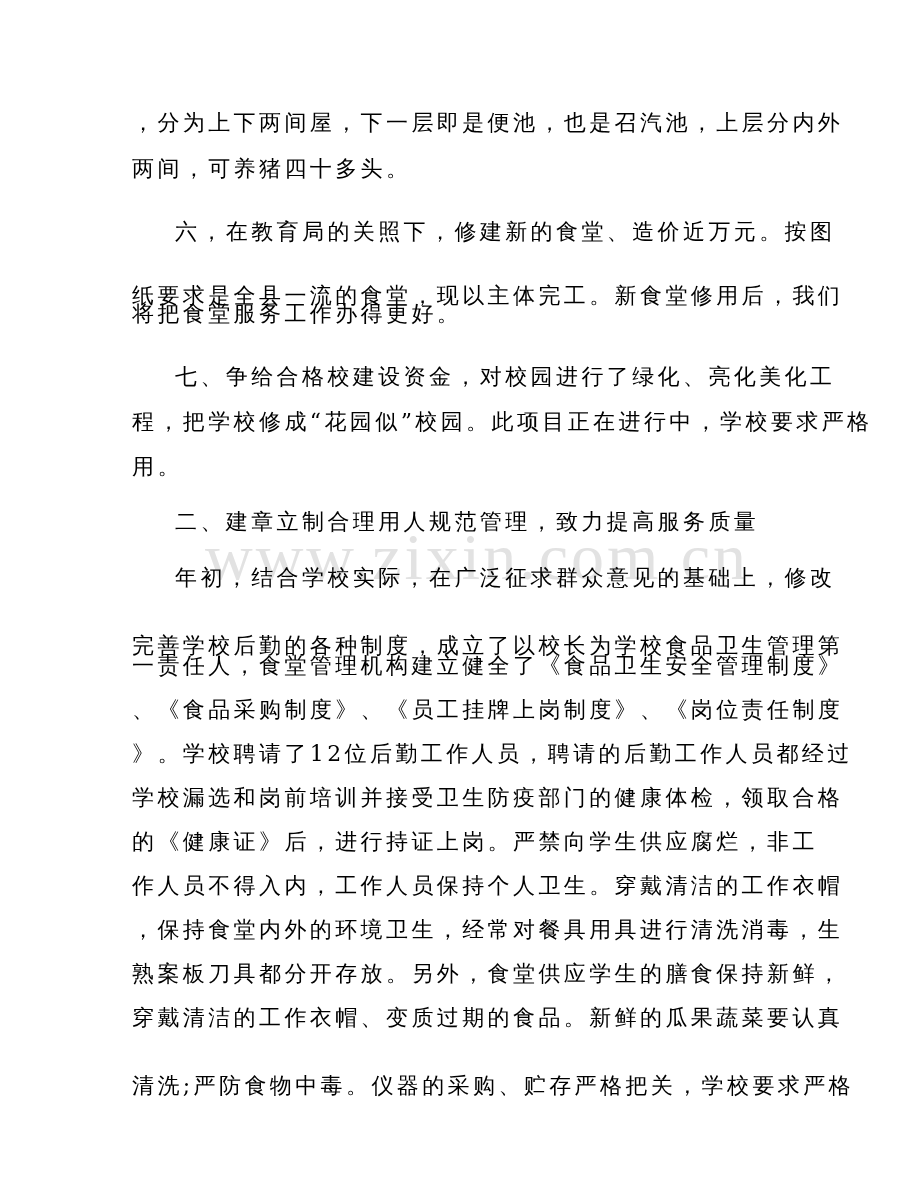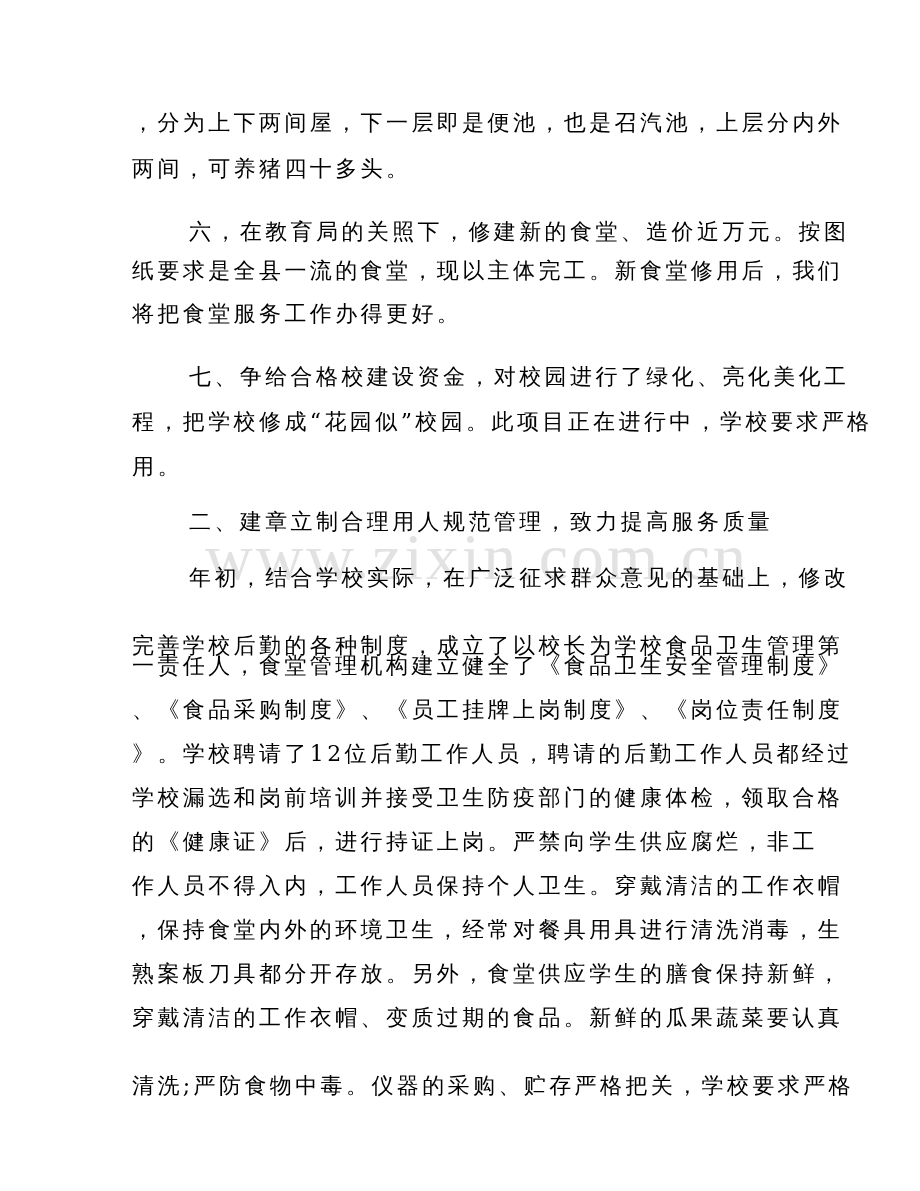--- a/index.html
+++ b/index.html
@@ -24,21 +24,21 @@
     }
     .line {
       position: absolute;
       left: 132px;
       width: 665px;
       font-size: 22px;
       line-height: 28px;
       white-space: nowrap;
       letter-spacing: 3.4px;
     }
-    .indent { left: 175px; margin-left: 14px; }
+    .indent { left: 175px; }
     .watermark {
       position: absolute;
       left: 205px;
       top: 522px;
       font-family: Liberation Serif, serif;
       font-size: 66px;
       line-height: 70px;
       color: #e2e2e2;
       letter-spacing: 3px;
       white-space: nowrap;
@@ -55,21 +55,21 @@
 
   <div class="content">
 
     <div>
       <div class="line" style="top:109px">，分为上下两间屋，下一层即是便池，也是召汽池，上层分内外</div>
       <div class="line" style="top:155px">两间，可养猪四十多头。</div>
     </div>
 
     <div>
       <div class="line indent" style="top:218px">六，在教育局的关照下，修建新的食堂、造价近万元。按图</div>
-      <div class="line" style="top:257px">纸要求是全县一流的食堂，现以主体完工。新食堂修用后，我们</div>
+      <div class="line" style="top:282px">纸要求是全县一流的食堂，现以主体完工。新食堂修用后，我们</div>
       <div class="line" style="top:300px">将把食堂服务工作办得更好。</div>
     </div>
 
     <div>
       <div class="line indent" style="top:363px">七、争给合格校建设资金，对校园进行了绿化、亮化美化工</div>
       <div class="line" style="top:408px">程，把学校修成“花园似”校园。此项目正在进行中，学校要求严格</div>
       <div class="line" style="top:453px">用。</div>
     </div>
 
     <div>

